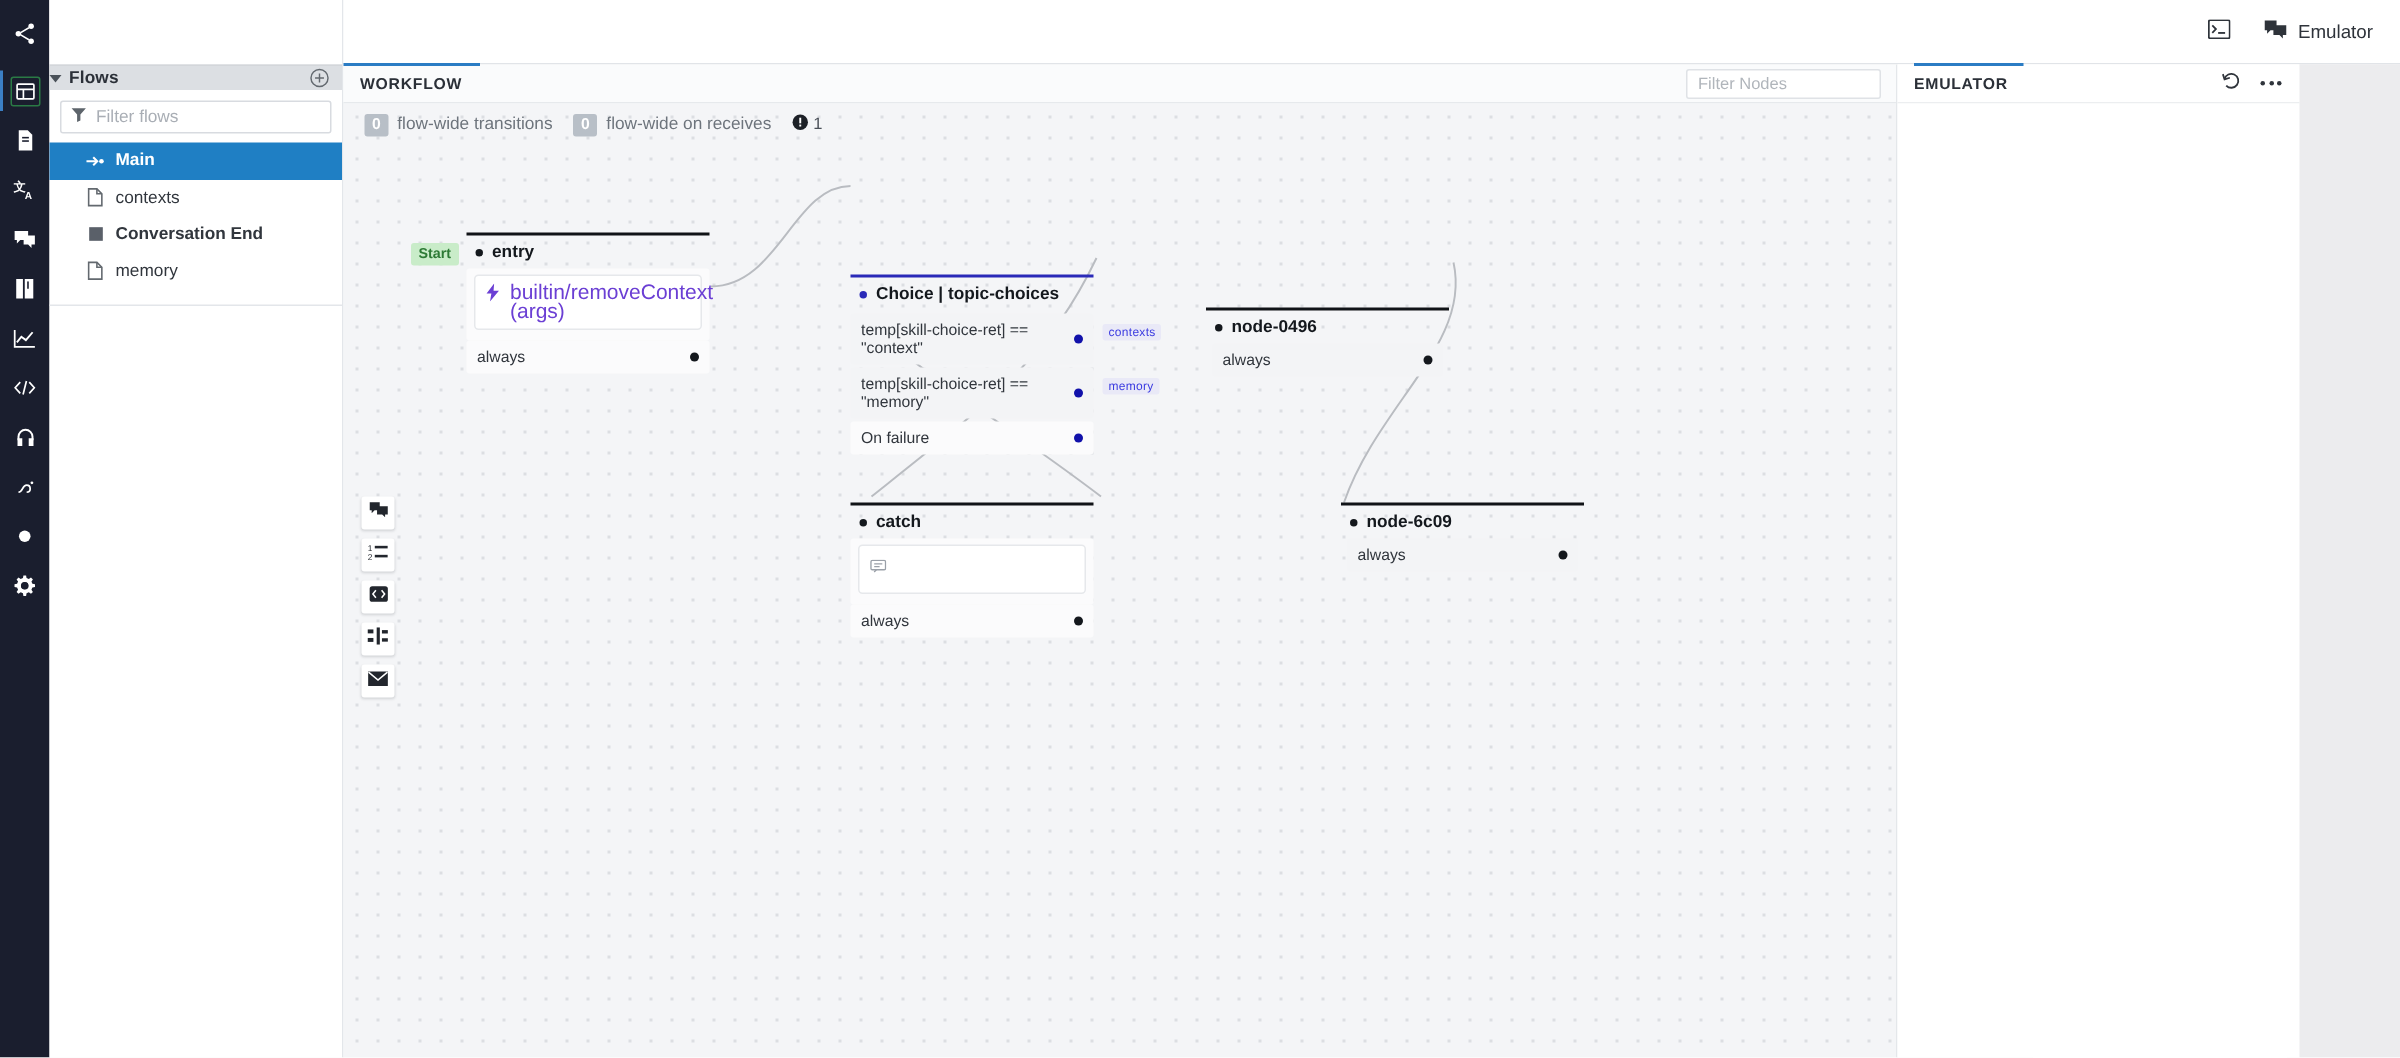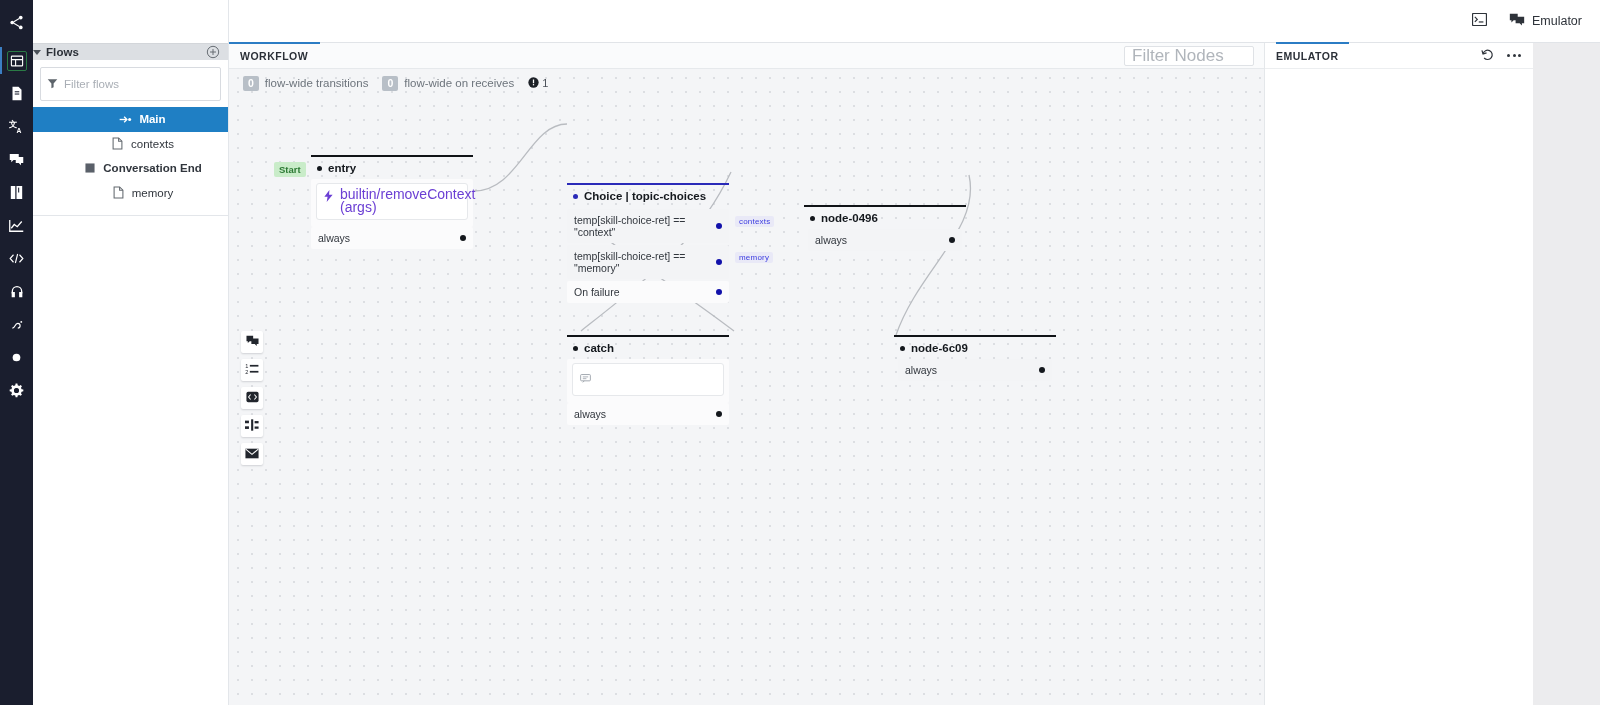--- a/index.html
+++ b/index.html
@@ -49,30 +49,30 @@
     border-top: 1px solid #d3d6da;
   }
   .flows-caret {
     width: 0; height: 0; border-left: 4px solid transparent; border-right: 4px solid transparent;
     border-top: 5px solid #4a5159; margin-right: 5px;
   }
   .flows-title { font-size: 11.5px; font-weight: bold; color: #2b3038; letter-spacing: .1px; flex: 1; }
   .plus-icon { width: 14px; height: 14px; }
   .filter-wrap { padding: 7px 7px 6px 7px; }
   .filter-box {
-    height: 34px; border: 1px solid #d8dbe0; border-radius: 2px; background: #fff;
+    height: 22px; border: 1px solid #d8dbe0; border-radius: 2px; background: #fff;
     display: flex; align-items: center; padding: 0 6px;
   }
   .filter-box .funnel { margin-right: 6px; flex: none; }
   .filter-text { font-size: 11.5px; color: #a9aeb5; }
 
   .flow-list { border-top: 0px; }
   .flow-item {
     height: 24.5px; display: flex; align-items: center; padding-left: 24px;
-    font-size: 11.5px; color: #31363d; cursor: pointer; gap: 7px; justify-content: center;
+    font-size: 11.5px; color: #31363d; cursor: pointer; gap: 7px;
   }
   .flow-item .fi-ico { width: 13px; display: flex; align-items: center; justify-content: center; flex: none; }
   .flow-item.selected { background: #1f7fc4; color: #ffffff; font-weight: bold; }
   .flow-item.bold { font-weight: bold; }
   .flow-divider { border-bottom: 1px solid #e3e6ea; margin-top: 10px; }
 
   
   .topbar {
     position: absolute; left: 229px; top: 0; width: 1371px; height: 43px;
     background: #ffffff; border-bottom: 1px solid #e1e4e8;
@@ -90,21 +90,21 @@
   .wf-tab {
     height: 26px; padding: 0 12px 0 11px; display: flex; align-items: center;
     font-size: 10.5px; font-weight: bold; letter-spacing: .5px; color: #2b3038;
     border-top: 2px solid #2b7cc4; margin-top: -1px; background: #fafbfc;
   }
   .wf-spacer { flex: 1; }
   .nodefilter {
     width: 130px; height: 20px; border: 1px solid #dfe2e6; border-radius: 2px; background:#fff;
     display: flex; align-items: center; padding: 0 7px; margin-right: 10px;
   }
-  .nodefilter span { font-size: 17px; color: #b0b5bb; }
+  .nodefilter span { font-size: 11px; color: #b0b5bb; }
 
   
   .canvas {
     position: absolute; left: 229px; top: 69px; width: 1035px; height: 636px;
     background-color: #f4f5f7;
     background-image: radial-gradient(circle, #dcdee2 1px, rgba(0,0,0,0) 1.1px);
     background-size: 14px 14px;
     background-position: 2px 2px;
     overflow: hidden;
   }

